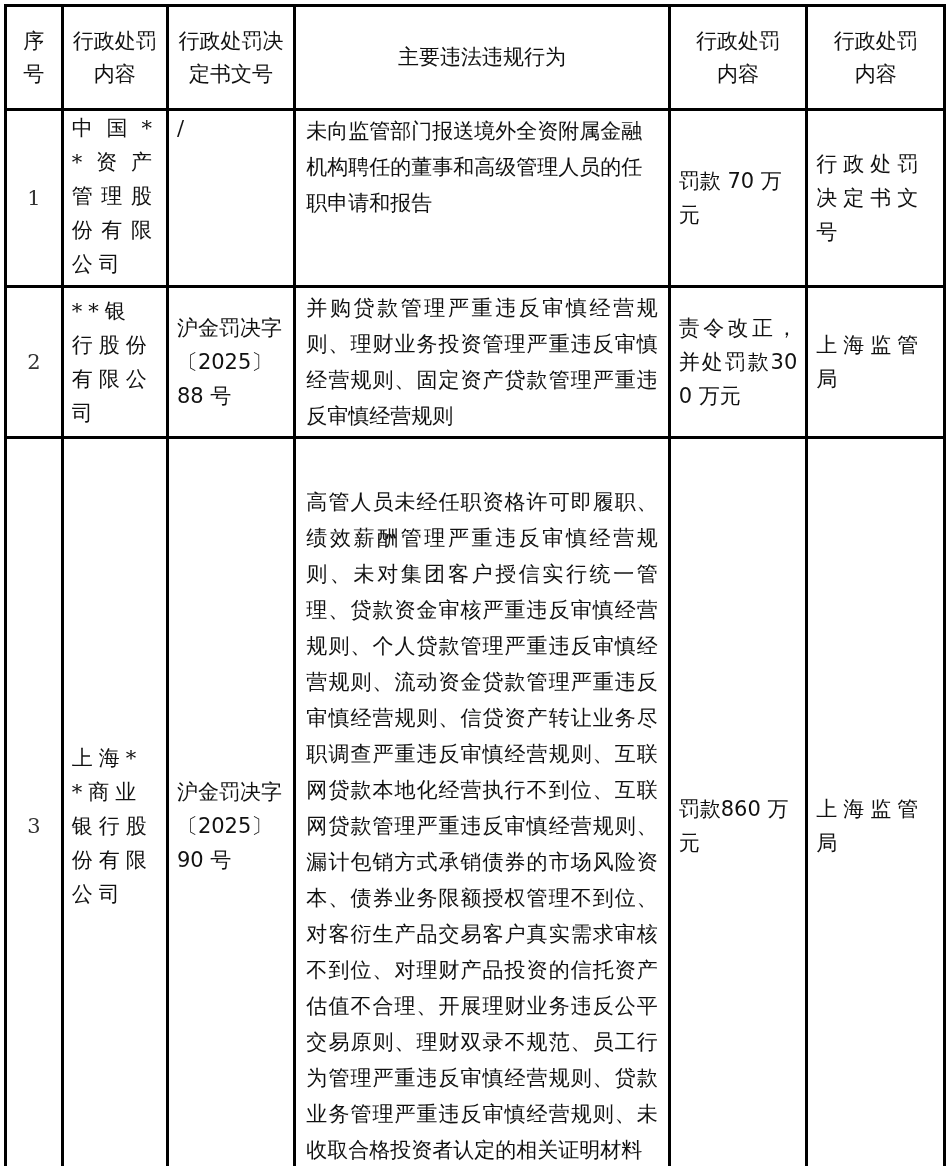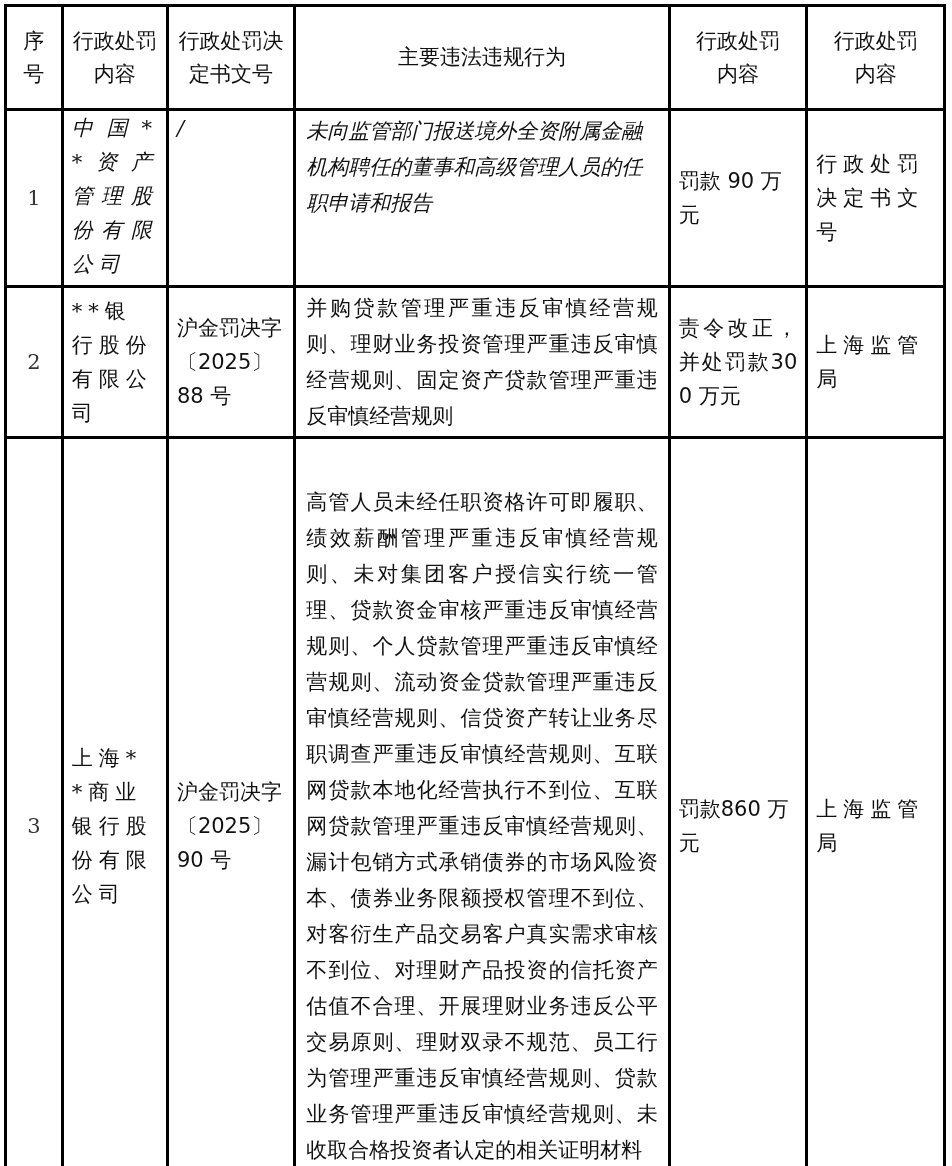--- a/index.html
+++ b/index.html
@@ -23,21 +23,21 @@
   }
   table.penalty th {
     font-family: "DejaVu Sans", "Liberation Sans", sans-serif;
     text-align: center;
     line-height: 33px;
     padding: 2px 6px;
   }
   .c-idx { text-align: center; font-size: 19px; color: #333; }
   .justify { text-align: justify; text-align-last: left; }
   .spaced { letter-spacing: 6px; }
-  .top { vertical-align: top !important; font-style: italic; }
+  .top { vertical-align: top !important; }
   .desc { line-height: 36px !important; padding: 2px 10px !important; }
   .sans { font-family: "DejaVu Sans", "Liberation Sans", sans-serif; }
 </style>
 </head>
 <body>
 
 <table class="penalty">
   <colgroup>
     <col style="width:56px">
     <col style="width:104px">
@@ -55,21 +55,21 @@
       <th style="padding:2px 22px">行政处罚内容</th>
       <th style="padding:2px 22px">行政处罚内容</th>
     </tr>
   </thead>
   <tbody>
     <tr style="height:142px">
       <td class="c-idx">1</td>
       <td class="justify spaced top" style="padding-top:0">中国**资产管理股份有限公司</td>
       <td class="top" style="padding-top:0">/</td>
       <td class="desc top">未向监管部门报送境外全资附属金融机构聘任的董事和高级管理人员的任职申请和报告</td>
-      <td class="sans">罚款 90 万元</td>
+      <td class="sans">罚款 70 万元</td>
       <td class="spaced sans">行政处罚决定书文号</td>
     </tr>
     <tr style="height:142px">
       <td class="c-idx">2</td>
       <td class="spaced">**银行股份有限公司</td>
       <td class="sans">沪金罚决字〔2025〕88 号</td>
       <td class="desc justify">并购贷款管理严重违反审慎经营规则、理财业务投资管理严重违反审慎经营规则、固定资产贷款管理严重违反审慎经营规则</td>
       <td class="sans justify">责令改正，并处罚款300 万元</td>
       <td class="spaced">上海监管局</td>
     </tr>

